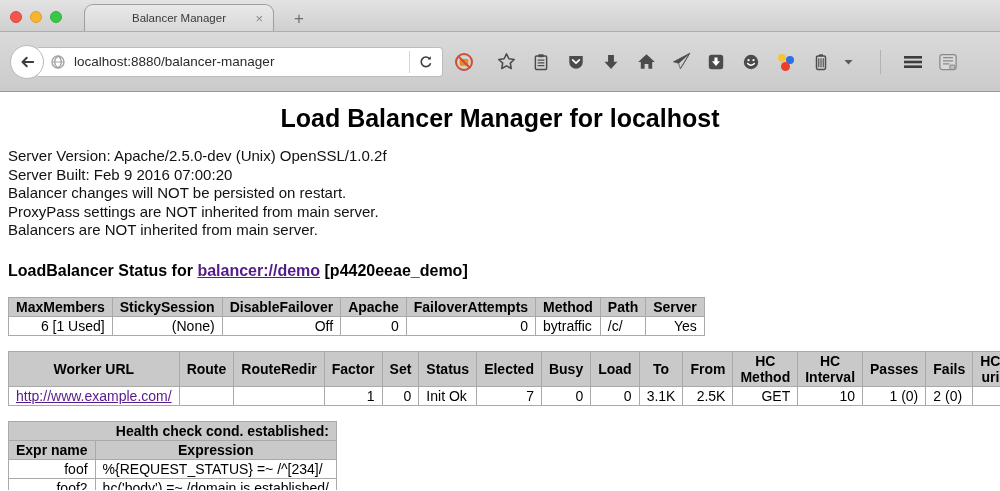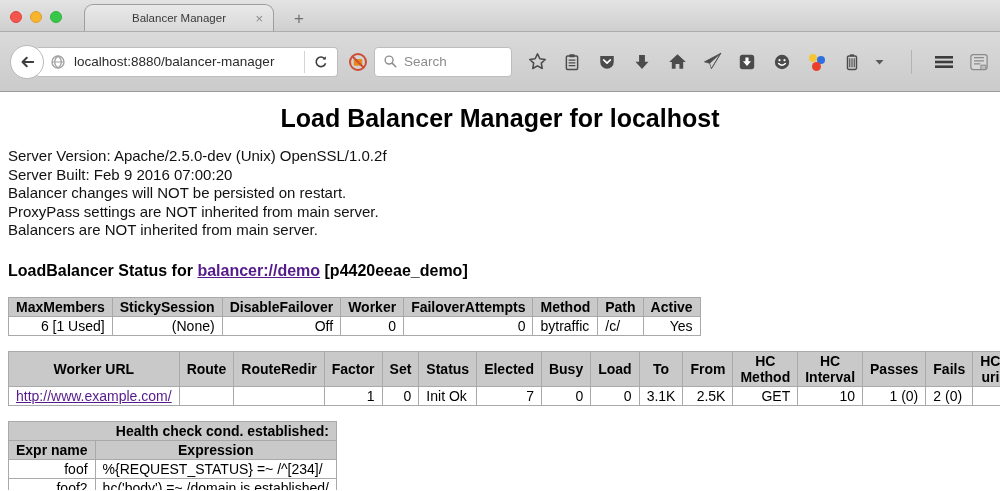--- a/index.html
+++ b/index.html
@@ -123,27 +123,20 @@
           </svg>
       </span>
     </div>
     <span class="shield-btn tbtn">
       <svg width="20" height="20" viewBox="0 0 16 16">
           <rect x="4.6" y="5.6" width="6.8" height="5.4" rx="1" fill="#e8891e"></rect>
           <circle cx="8" cy="8" r="6.4" fill="none" stroke="#cf4c35" stroke-width="1.6"></circle>
           <path d="M3.6 3.6 12.4 12.4" stroke="#cf4c35" stroke-width="1.6"></path>
         </svg>
     </span>
-    <div class="search-field">
-      <svg width="15" height="15" viewBox="0 0 16 16">
-          <circle cx="6.5" cy="6.5" r="4.2" fill="none" stroke="#8f8f8f" stroke-width="1.5"></circle>
-          <path d="M9.8 9.8 13.6 13.6" stroke="#8f8f8f" stroke-width="1.7" stroke-linecap="round"></path>
-        </svg>
-      <input class="search-input" placeholder="Search" style="">
-    </div>
 
     <div class="icon-row">
       <span class="tbtn">
         <svg width="19" height="19" viewBox="0 0 16 16">
             <path d="M8 1.6l2 4.1 4.5.6-3.3 3.1.8 4.5L8 11.7l-4 2.2.8-4.5L1.5 6.3 6 5.7z" fill="none" stroke="#4b4b4b" stroke-width="1.3" stroke-linejoin="round"></path>
           </svg>
       </span>
       <span class="tbtn">
         <svg width="18" height="18" viewBox="0 0 16 16">
             <rect x="3" y="2.6" width="10" height="12" rx="1" fill="none" stroke="#4b4b4b" stroke-width="1.3"></rect>
@@ -234,25 +227,25 @@
     <div class="info-line">Balancers are NOT inherited from main server.</div>
 
     <h3 class="lb-heading"><span>LoadBalancer Status for </span><a href="#" class="vlink">balancer://demo</a><span> [p4420eeae_demo]</span></h3>
 
     <table>
       <tbody>
           <tr>
         <th>MaxMembers</th>
         <th>StickySession</th>
         <th>DisableFailover</th>
-        <th>Worker</th>
+        <th>Apache</th>
         <th>FailoverAttempts</th>
         <th>Method</th>
         <th>Path</th>
-        <th>Active</th>
+        <th>Server</th>
       </tr>
       <tr>
         <td class="c">6 [1 Used]</td>
         <td class="c">(None)</td>
         <td class="c">Off</td>
         <td class="c">0</td>
         <td class="c">0</td>
         <td class="l">bytraffic</td>
         <td class="l">/c/</td>
         <td class="c">Yes</td>

